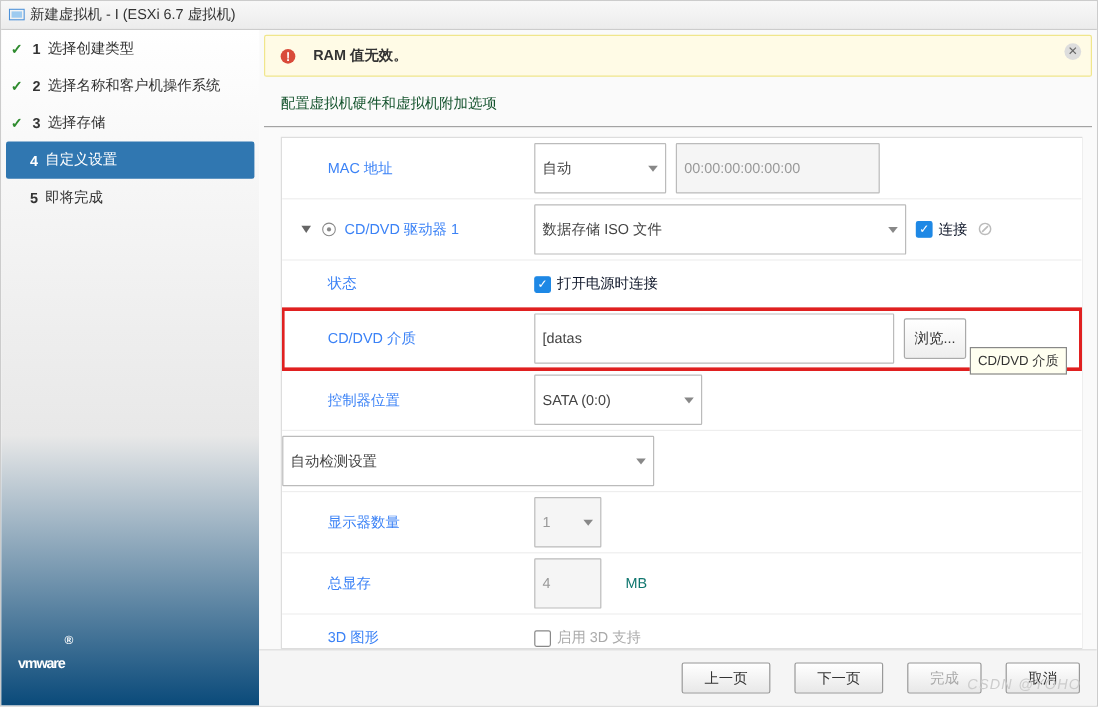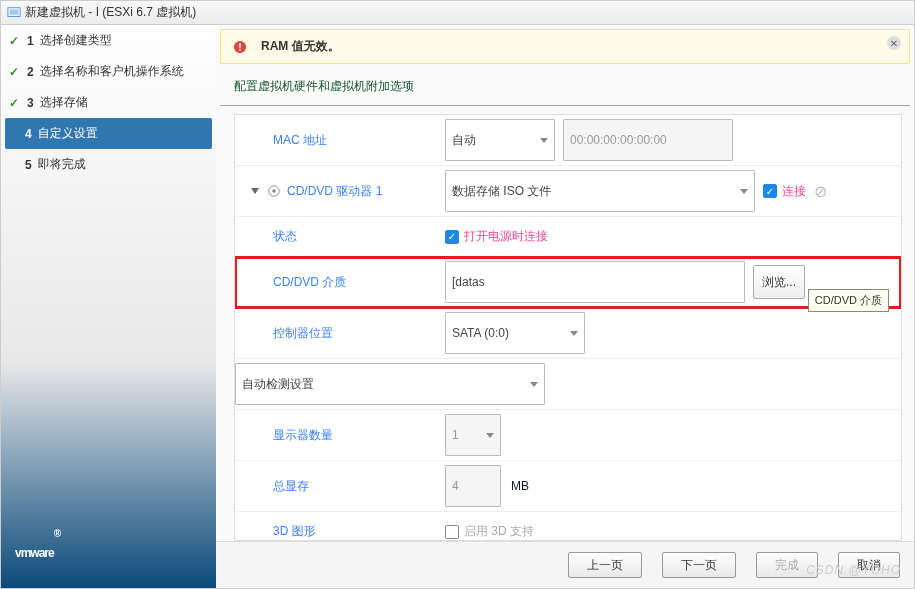--- a/index.html
+++ b/index.html
@@ -28,31 +28,31 @@
 .form-panel::-webkit-scrollbar-thumb { background: #c0c0c0; border: 1px solid #a0a0a0; }
 .row { display: flex; align-items: center; min-height: 40px; border-bottom: 1px solid #eee; padding: 4px 0; }
 .row.highlighted { outline: 3px solid #e02020; outline-offset: -2px; }
 .label-cell { width: 210px; padding-left: 16px; display: flex; align-items: center; gap: 6px; color: #3b82f6; }
 .label-cell.indent { padding-left: 38px; }
 .caret { width: 0; height: 0; border-left: 4px solid transparent; border-right: 4px solid transparent; border-top: 6px solid #666; margin-right: 2px; display: inline-block; }
 .field-cell { flex: 1; display: flex; align-items: center; gap: 8px; padding-right: 16px; }
 .select, .text-input { height: 42px; border: 1px solid #bbb; background: #fff; padding: 0 22px 0 6px; position: relative; border-radius: 1px; display: flex; align-items: center; color: #444; }
 .select.disabled, .text-input.disabled { background: #f5f5f5; color: #999; }
 .select::after { content: ""; position: absolute; right: 6px; top: 50%; margin-top: -2px; border-left: 4px solid transparent; border-right: 4px solid transparent; border-top: 5px solid #888; }
-.checkbox-wrap { display: flex; align-items: center; gap: 5px; color: #ec4899; }
+.checkbox-wrap { display: flex; align-items: center; gap: 5px; color: #0f172a; }
 .checkbox { width: 14px; height: 14px; border: 1px solid #888; background: #fff; display: inline-flex; align-items: center; justify-content: center; border-radius: 2px; }
 .checkbox.checked { background: #1e88e5; border-color: #1e88e5; color: #fff; font-size: 10px; }
 .checkbox.checked::after { content: "✓"; }
 .btn-small { height: 26px; padding: 16px 8px; border: 1px solid #aaa; background: linear-gradient(#fff,#eee); border-radius: 2px; display: inline-flex; align-items: center; color: #333; cursor: pointer; }
 .remove-x { color: #bbb; font-size: 16px; cursor: pointer; }
 .tooltip-box { position: absolute; right: 12px; top: 62px; background: #fffff0; border: 1px solid #888; padding: 3px 6px; font-size: 11px; color: #333; z-index: 5; }
 .footer-bar { padding: 10px 14px; display: flex; justify-content: flex-end; gap: 20px; background: #f5f5f5; border-top: 1px solid #ddd; }
 .footer-btn { height: 26px; padding: 0 18px; border: 1px solid #999; background: linear-gradient(#fff,#e8e8e8); border-radius: 2px; cursor: pointer; color: #333; display: inline-flex; align-items: center; }
 .watermark { position: absolute; right: 14px; bottom: 12px; color: #ccc; font-size: 12px; letter-spacing: 1px; pointer-events: none; font-style: italic; }
-.unit { color: #0f172a; margin-left: 2px; }
+.unit { color: #0f766e; margin-left: 12px; }
 .icon-slot { width: 14px; height: 14px; display: inline-flex; }
 </style>
 </head>
 <body>
 
 <div class="dialog">
 
   <div class="title-bar">
     <span class="icon-slot">
       <svg viewBox="0 0 16 16">

